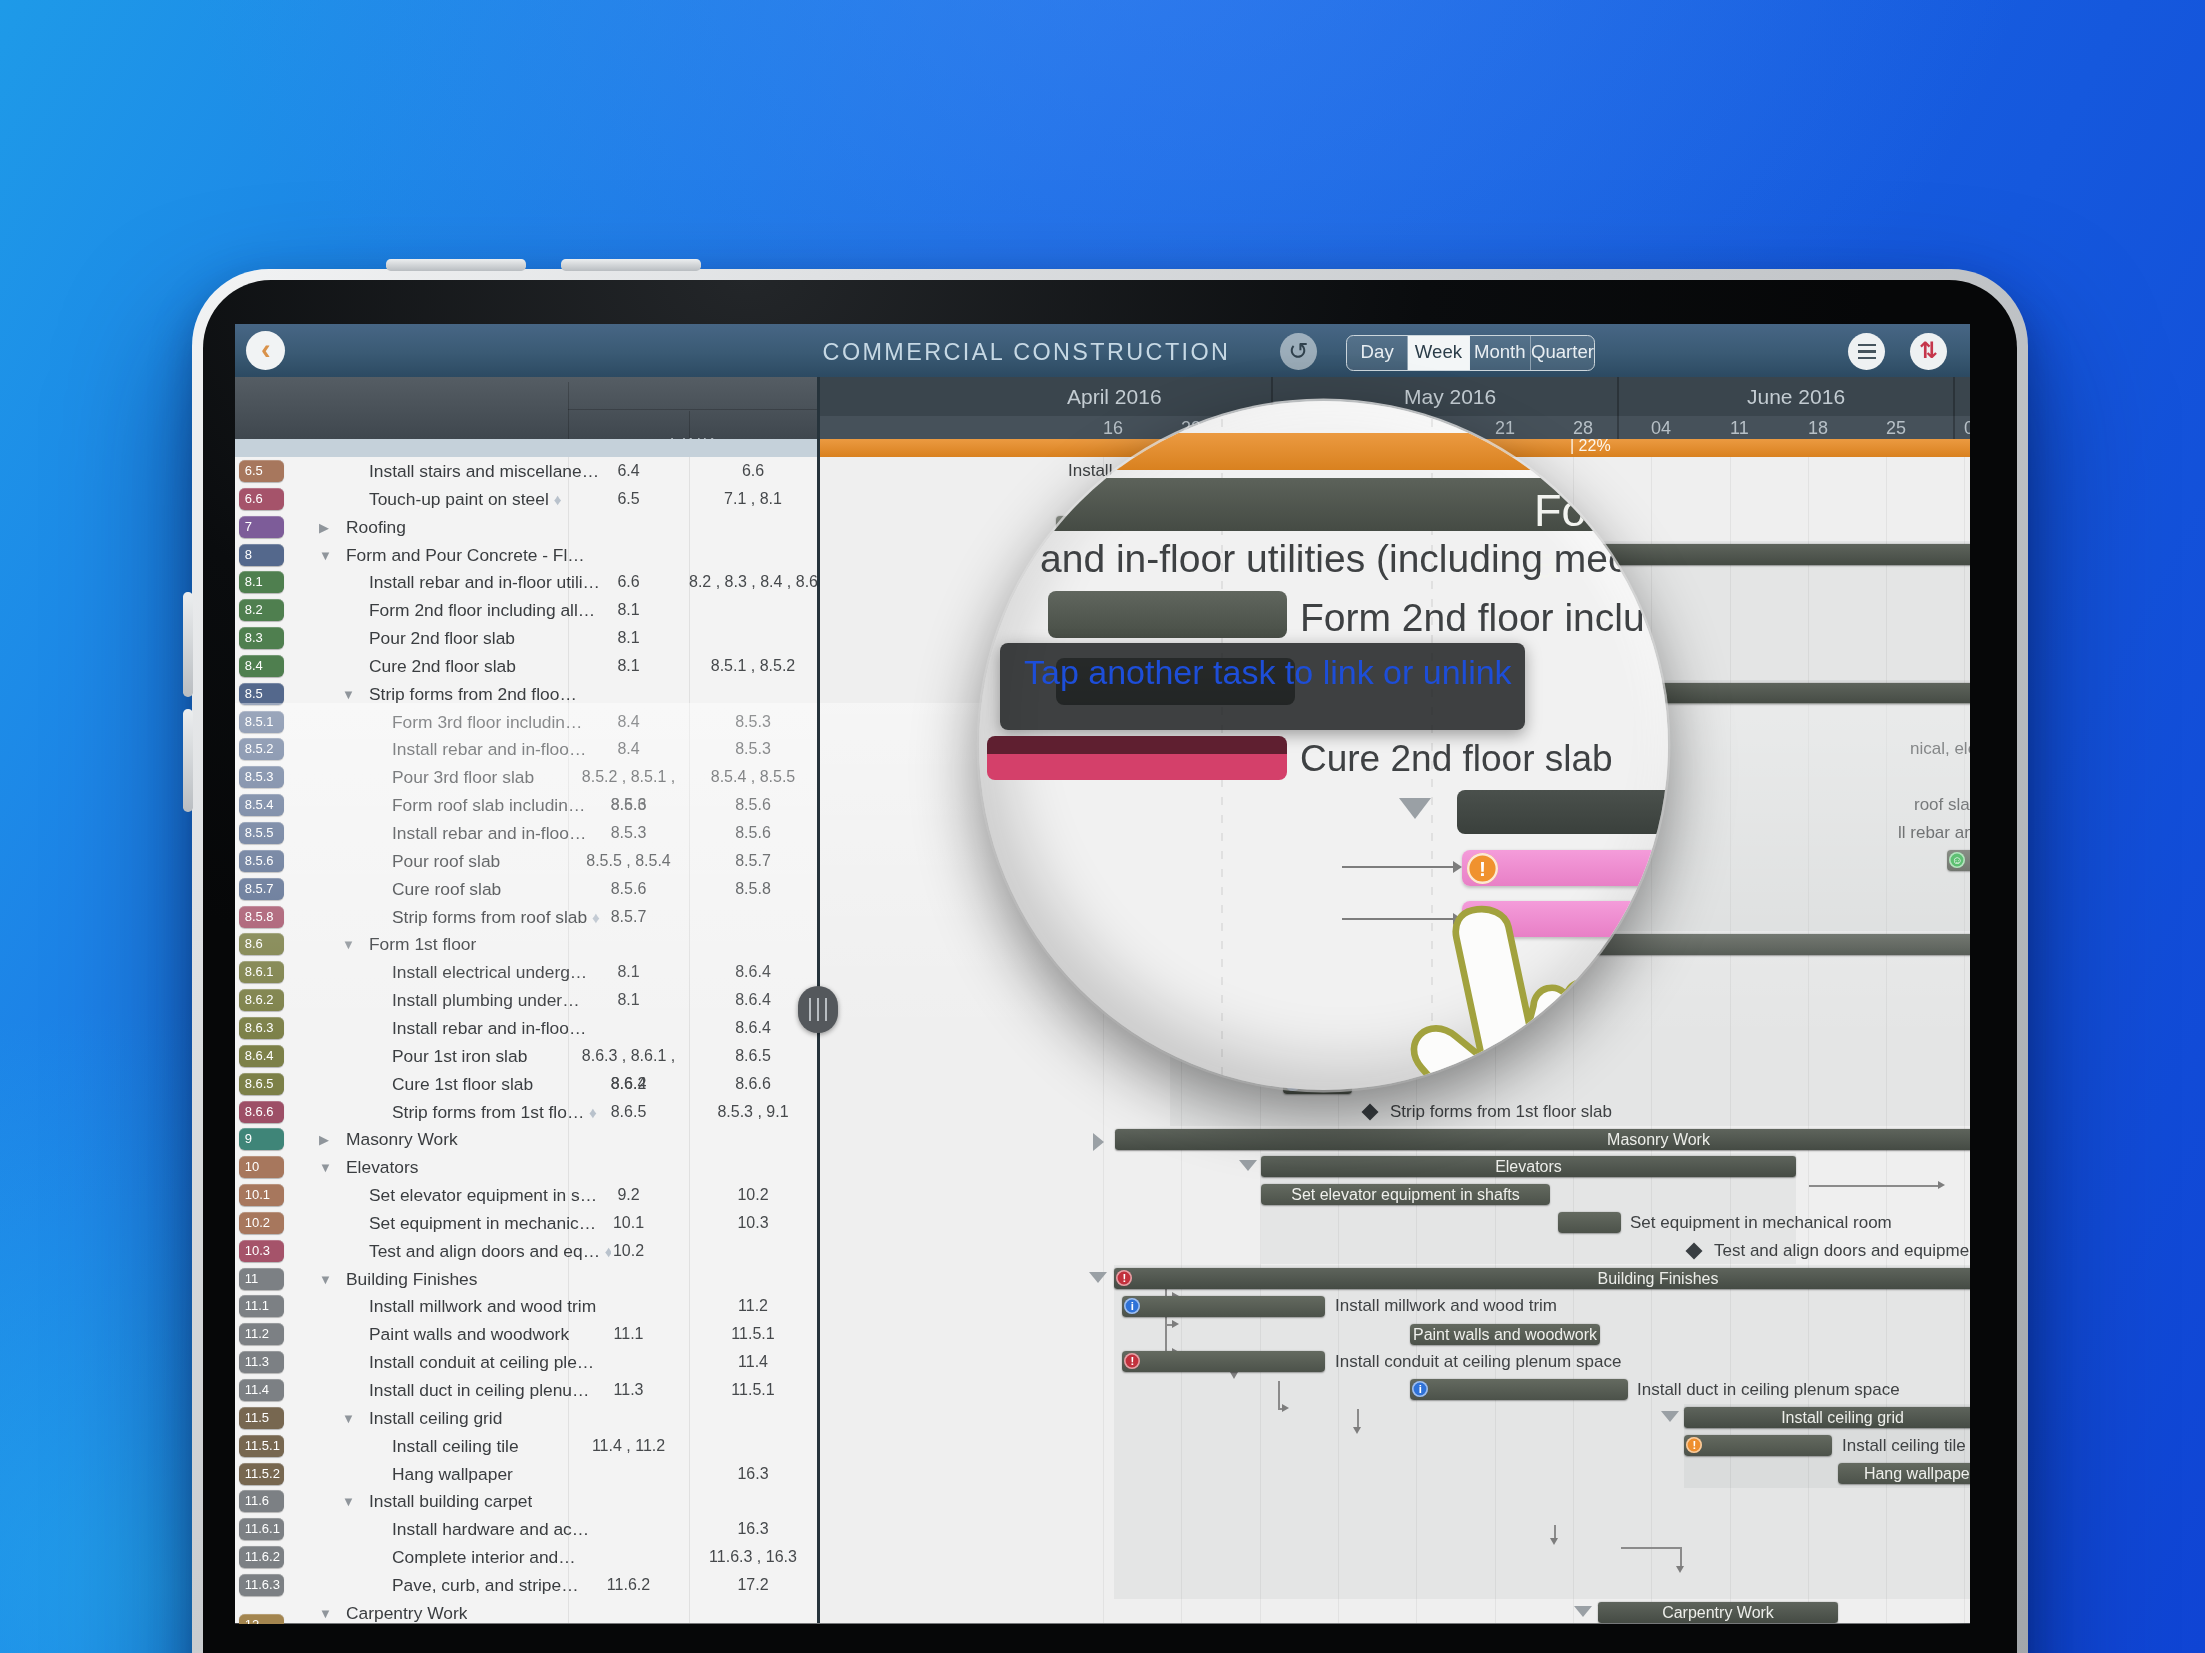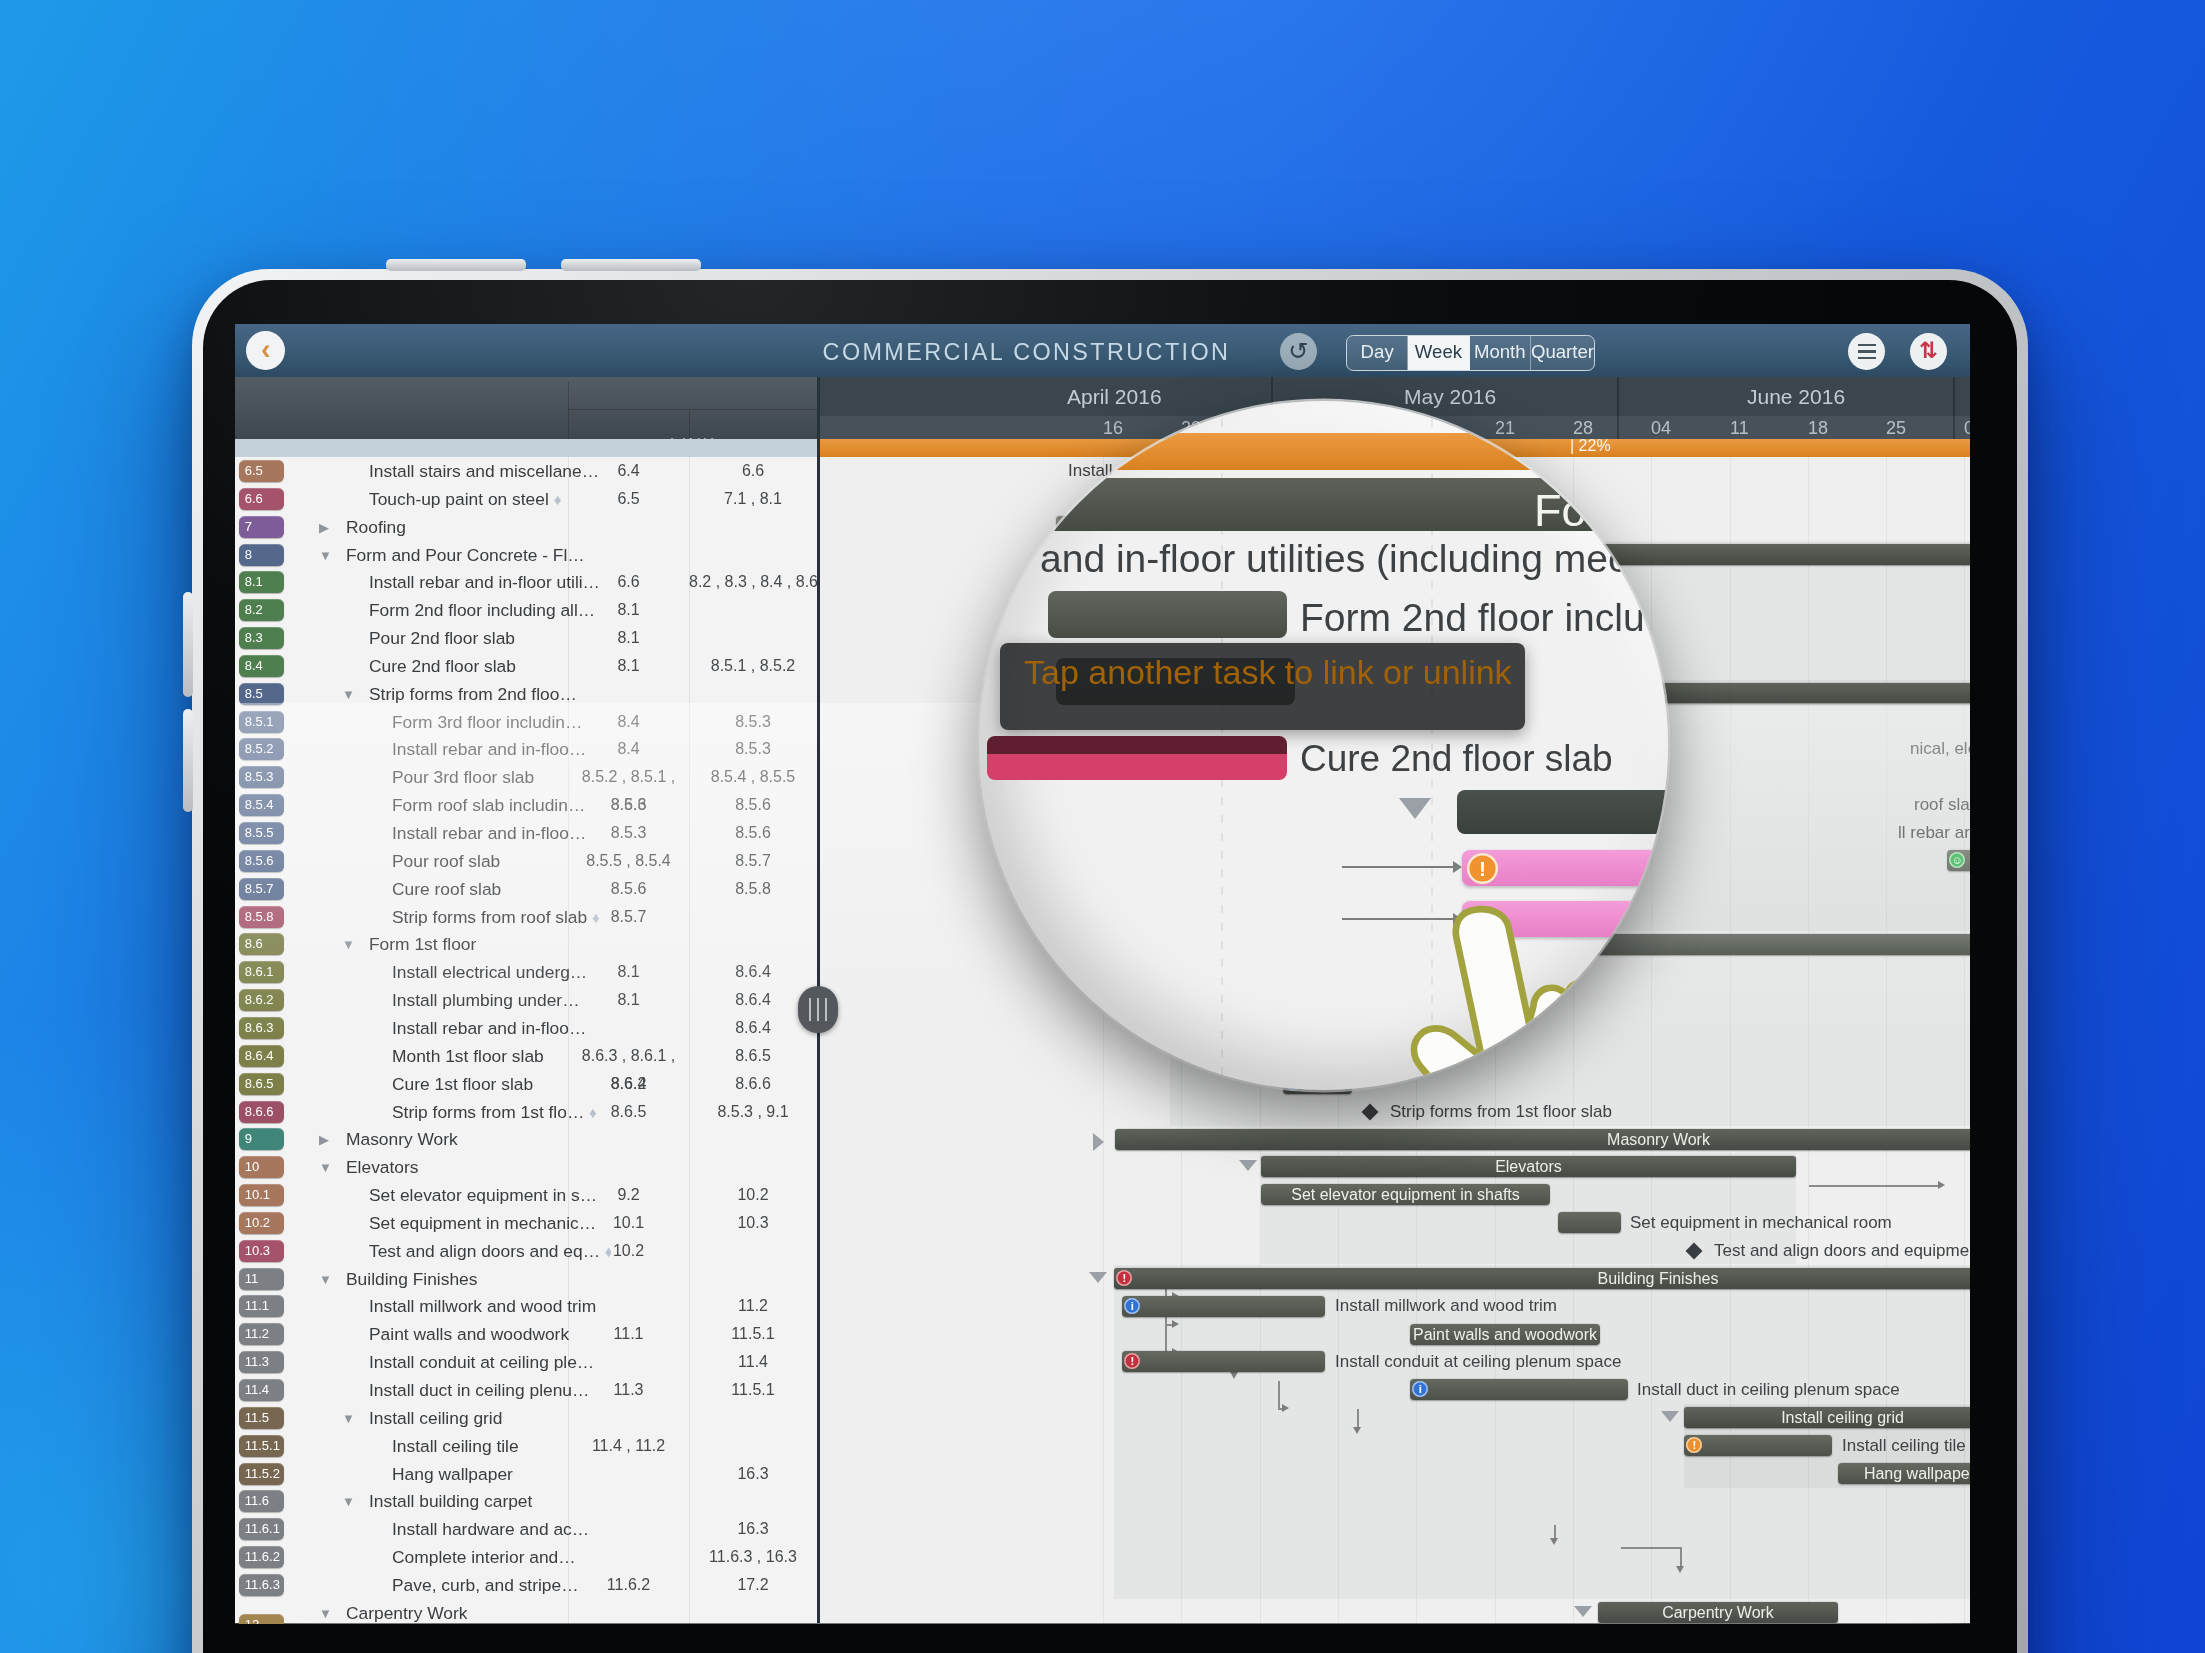--- a/index.html
+++ b/index.html
@@ -125,21 +125,21 @@
     background:linear-gradient(#5c625a,#454b44);}
   #lens-sumlbl{position:absolute;left:555px;top:84px;color:#f2f3ef;font-size:45px;}
   #lens-row1{position:absolute;left:61px;top:136px;color:#3e4143;font-size:39px;white-space:nowrap;}
   #lens-bar2{position:absolute;left:69px;top:190px;width:239px;height:47px;border-radius:8px;
     background:linear-gradient(#60665e,#484e46);}
   #lens-row2{position:absolute;left:321px;top:195px;color:#3e4143;font-size:39px;white-space:nowrap;}
   #lens-bar3{position:absolute;left:77px;top:257px;width:239px;height:47px;border-radius:8px;
     background:linear-gradient(#60665e,#484e46);}
   #lens-tip{position:absolute;left:21px;top:242px;width:525px;height:87px;border-radius:8px;
     background:rgba(28,30,31,.84);box-shadow:0 4.8px 16px rgba(0,0,0,.35);}
-  .tipline{position:absolute;left:24px;color:#a16207;font-size:34px;white-space:nowrap;}
+  .tipline{position:absolute;left:24px;color:#1d4ed8;font-size:34px;white-space:nowrap;}
   #tip1{top:9.7px;} #tip2{top:47px;}
   #lens-crimson{position:absolute;left:8px;top:335px;width:300px;height:44px;border-radius:8px;
     background:linear-gradient(#69213４,#d44067);background:linear-gradient(#5f1f30 0%,#5f1f30 40%,#d4406a 40%);}
   #lens-row3{position:absolute;left:321px;top:337px;color:#3e4143;font-size:37px;white-space:nowrap;}
   #lens-tri{position:absolute;left:420px;top:397px;width:0;height:0;border-left:16px solid transparent;
     border-right:16px solid transparent;border-top:21px solid #9aa0a5;}
   #lens-rect{position:absolute;left:478px;top:389px;width:250px;height:44px;border-radius:8px;
     background:linear-gradient(#4a504c,#3a403c);}
   .lens-pink{position:absolute;left:483px;width:202px;height:36px;border-radius:8px;
     background:linear-gradient(#f49cda,#e87fc6);box-shadow:0 1.6px 3.2px rgba(0,0,0,.2);}
@@ -336,21 +336,21 @@
             <div class="tpred">8.1</div>
             <div class="tsucc">8.6.4</div>
           </div>
           <div class="trow" style="top: 557px;">
             <div class="pill" style="background: rgb(124, 128, 72);">8.6.3</div>
             <div class="tname" style="left: 157px;">Install rebar and in-floo…</div>
             <div class="tsucc">8.6.4</div>
           </div>
           <div class="trow" style="top: 585px;">
             <div class="pill" style="background: rgb(124, 128, 72);">8.6.4</div>
-            <div class="tname" style="left: 157px;">Month 1st floor slab</div>
+            <div class="tname" style="left: 157px;">Pour 1st iron slab</div>
             <div class="tpred">8.6.3 , 8.6.1 , 8.6.2</div>
             <div class="tsucc">8.6.5</div>
           </div>
           <div class="trow" style="top: 613px;">
             <div class="pill" style="background: rgb(124, 128, 72);">8.6.5</div>
             <div class="tname" style="left: 157px;">Cure 1st floor slab</div>
             <div class="tpred">8.6.4</div>
             <div class="tsucc">8.6.6</div>
           </div>
           <div class="trow" style="top: 641px;">

